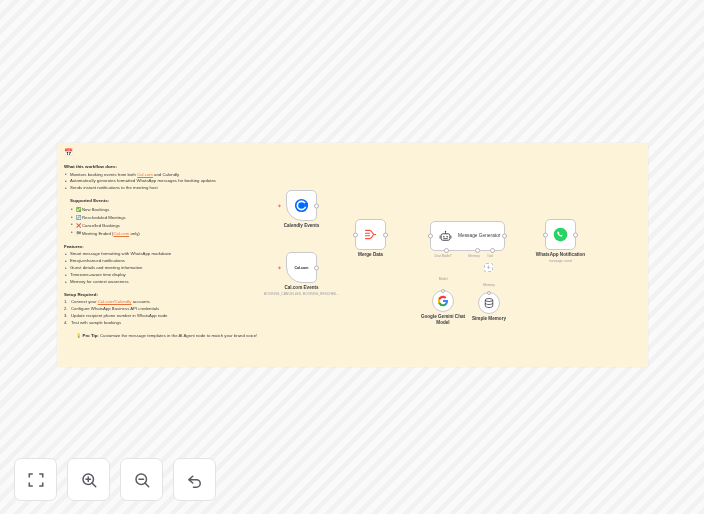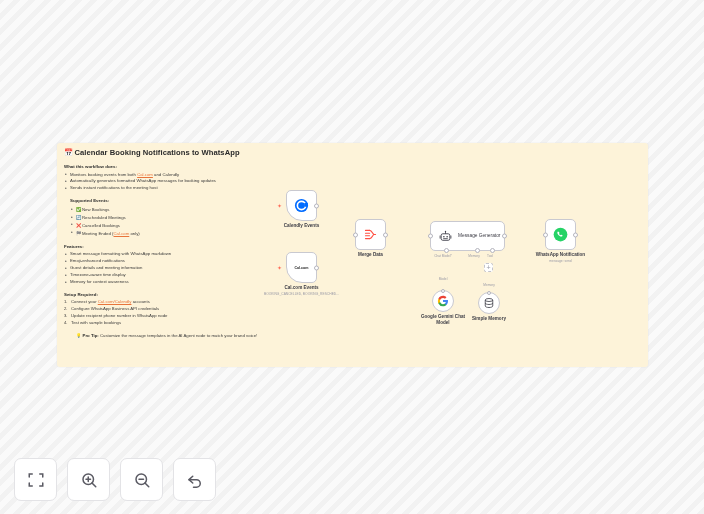--- a/index.html
+++ b/index.html
@@ -247,21 +247,20 @@
     <path d="M 474 252 C 474 265 489 272 489 292" fill="none" stroke="#c4c4cc" stroke-width="0.9" stroke-dasharray="2 2"></path>
 
     <path d="M 489 252 L 489 262" fill="none" stroke="#c4c4cc" stroke-width="0.9" stroke-dasharray="2 2"></path>
   </svg>
 
   <div id="sticky">
     <div id="sticky-body">
 
       <div class="note-title">
         <span class="emoji">📅</span>
-        <span>Calendar Booking Notifications to WhatsApp</span>
       </div>
 
       <div class="sec-head">What this workflow does:</div>
       <ul class="note-list" id="what-list">
           <li><span>Monitors booking events from both </span><span class="lnk-u">Cal.com</span><span> and Calendly</span></li>
           <li><span>Automatically generates formatted WhatsApp messages for booking updates</span></li>
           <li><span>Sends instant notifications to the meeting host</span></li>
         </ul>
 
       <div class="sec-head indent">Supported Events:</div>

